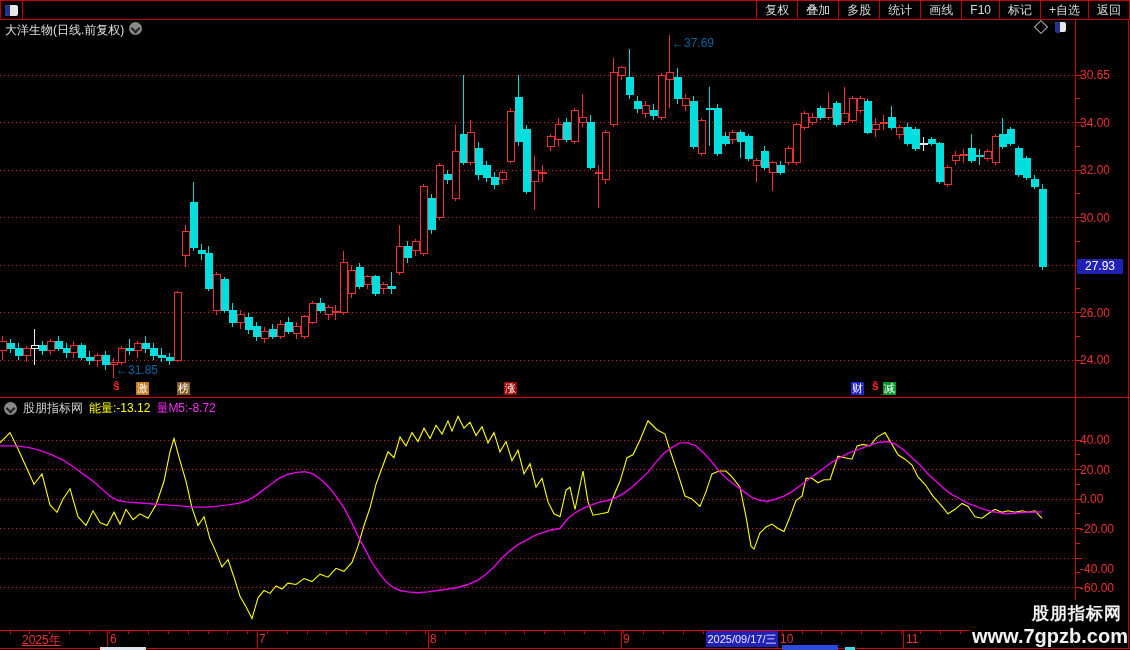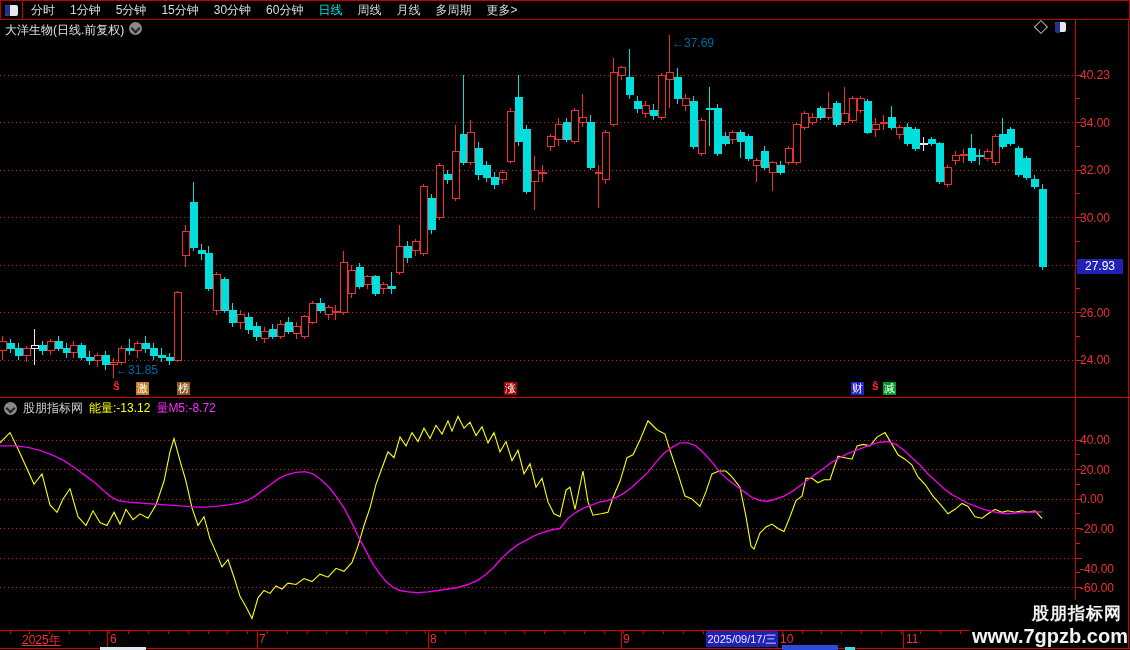--- a/index.html
+++ b/index.html
@@ -414,32 +414,30 @@
       <line x1="999.9999999999991" y1="630" x2="999.9999999999991" y2="634" stroke="#d40000" stroke-width="1" shape-rendering="crispEdges"></line>
       <line x1="1019.799999999999" y1="630" x2="1019.799999999999" y2="634" stroke="#d40000" stroke-width="1" shape-rendering="crispEdges"></line>
       <line x1="1039.599999999999" y1="630" x2="1039.599999999999" y2="634" stroke="#d40000" stroke-width="1" shape-rendering="crispEdges"></line>
       <line x1="1059.399999999999" y1="630" x2="1059.399999999999" y2="634" stroke="#d40000" stroke-width="1" shape-rendering="crispEdges"></line>
     </svg>
 
   <div id="toolbar">
     <div class="tb-icon-cell">
       <span class="split-ic"></span>
     </div>
-    <div id="tb-left">
-        <span class="tb-item">分时</span>
-        <span class="tb-item">1分钟</span>
-        <span class="tb-item">5分钟</span>
-        <span class="tb-item">15分钟</span>
-        <span class="tb-item">30分钟</span>
-        <span class="tb-item">60分钟</span>
-        <span class="tb-item active">日线</span>
-        <span class="tb-item">周线</span>
-        <span class="tb-item">月线</span>
-        <span class="tb-item">多周期</span>
-        <span class="tb-item">更多&gt;</span>
+    <div id="tb-right">
+        <span class="tb-btn">复权</span>
+        <span class="tb-btn">叠加</span>
+        <span class="tb-btn">多股</span>
+        <span class="tb-btn">统计</span>
+        <span class="tb-btn">画线</span>
+        <span class="tb-btn">F10</span>
+        <span class="tb-btn">标记</span>
+        <span class="tb-btn">+自选</span>
+        <span class="tb-btn">返回</span>
       </div>
   </div>
 
   <div id="title-row">
     <span id="title">大洋生物(日线.前复权)</span>
     <span class="chev"></span>
   </div>
   <div id="tr-icons">
     <span class="diamond"></span>
     <span class="split-ic small"></span>
@@ -451,21 +449,21 @@
     <span class="chev"></span>
     <span id="ind-src">股朋指标网</span>
     <span class="ind-s1"><span>能量:</span><span>-13.12</span></span>
     <span class="ind-s2"><span>量M5:</span><span>-8.72</span></span>
   </div>
 
   <span id="year-label">2025年</span>
   <div id="date-badge">2025/09/17/三</div>
 
   <div id="overlay">
-      <div class="axis-label" style="top: 68px;">40.23</div>
+      <div class="axis-label" style="top: 68px;">30.65</div>
       <div class="axis-label" style="top: 115.5px;">34.00</div>
       <div class="axis-label" style="top: 163px;">32.00</div>
       <div class="axis-label" style="top: 210.5px;">30.00</div>
       <div class="axis-label" style="top: 258px;">28.00</div>
       <div class="axis-label" style="top: 305.5px;">26.00</div>
       <div class="axis-label" style="top: 353px;">24.00</div>
       <div class="axis-label" style="top: 433px;">40.00</div>
       <div class="axis-label" style="top: 462.5px;">20.00</div>
       <div class="axis-label" style="top: 492px;">0.00</div>
       <div class="axis-label" style="top: 521.5px;">-20.00</div>

